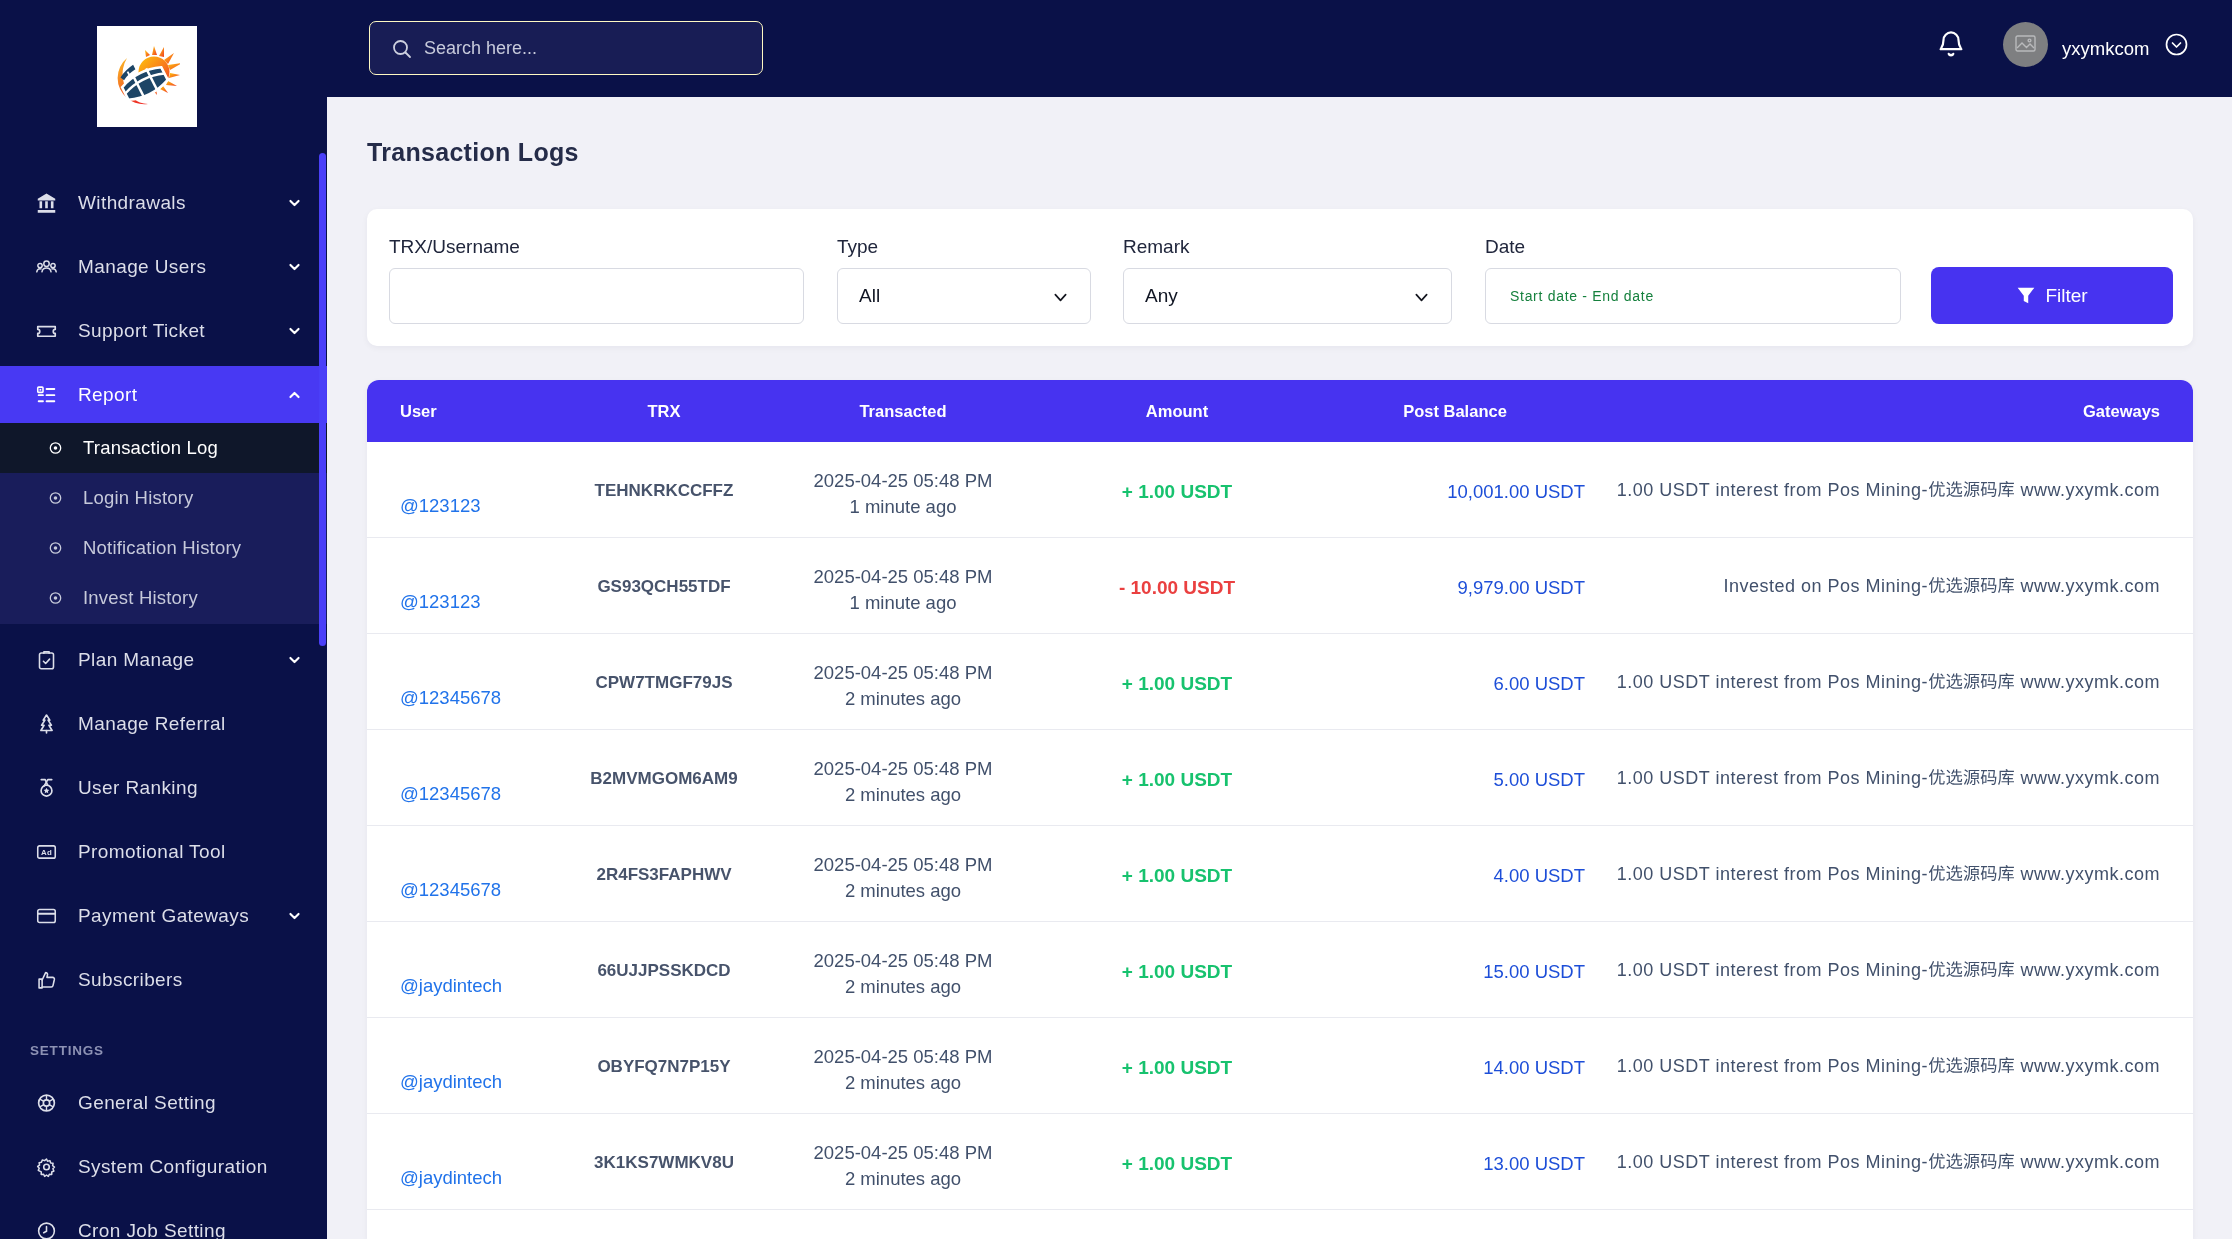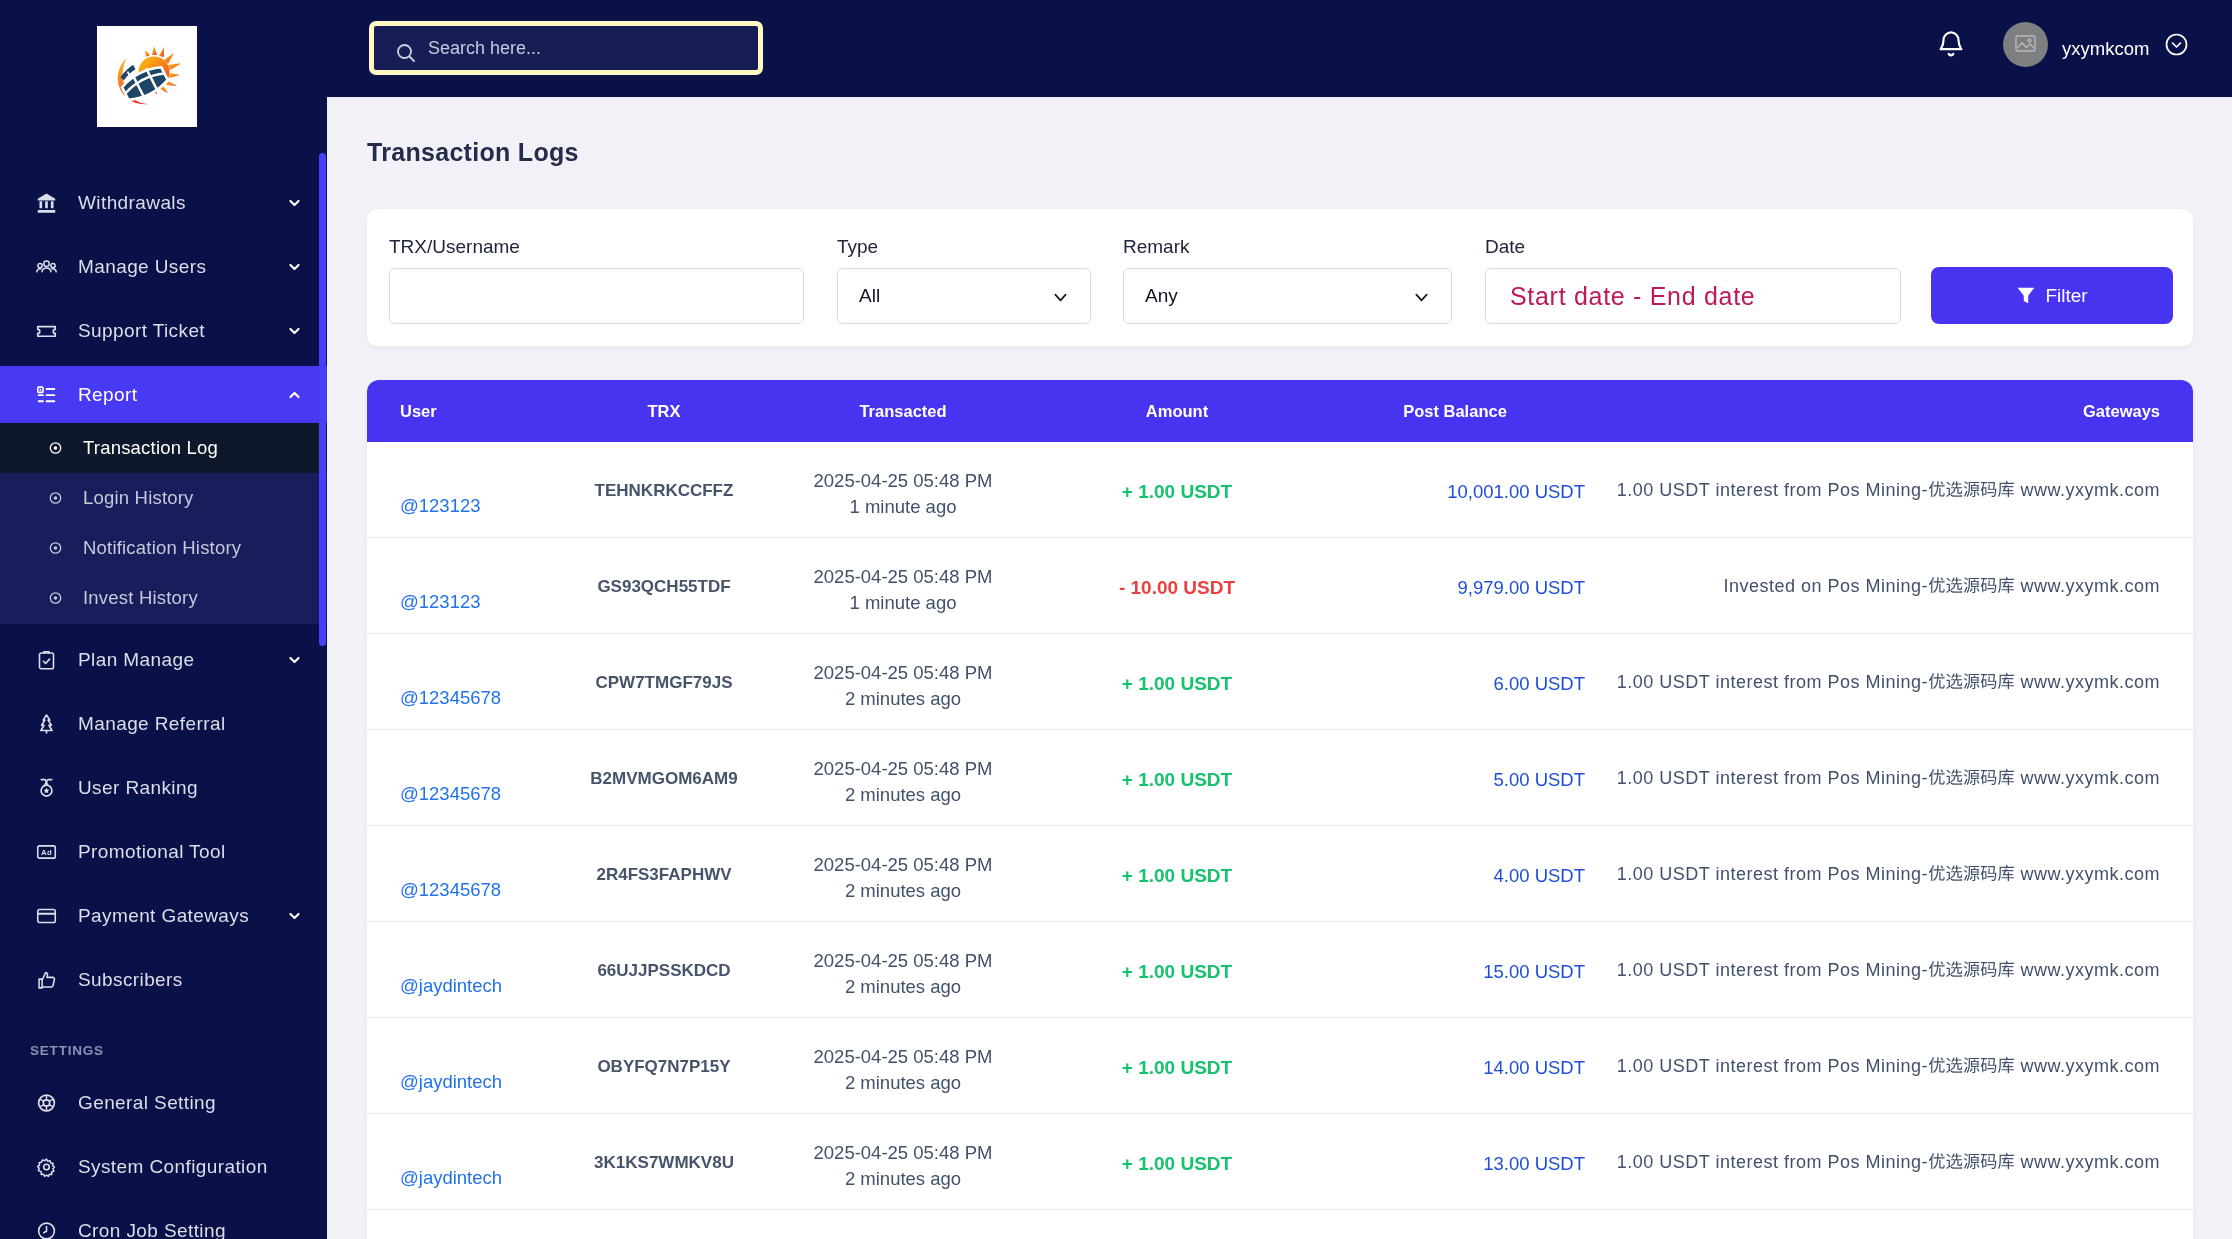--- a/index.html
+++ b/index.html
@@ -222,21 +222,21 @@
   <div class="mi" style="top:1199px">
     <svg class="ico" viewBox="0 0 24 24" fill="none" stroke="#dcdee9" stroke-width="1.8" stroke-linecap="round">
         <circle cx="12" cy="12" r="9"></circle>
         <path d="M12 7v5.2L8.8 14"></path>
       </svg>
     <span class="txt">Cron Job Setting</span>
   </div>
   <div class="abs" style="left:319px;top:153px;width:7px;height:493px;background:#4a3ff8;border-radius:4px"></div>
 </div>
 <div id="topbar">
-  <div class="abs" style="left:42px;top:21px;width:394px;height:54px;background:#181d55;border:5px solid #fef9c3;border-radius:7px">
+  <div class="abs" style="left:42px;top:21px;width:394px;height:54px;background:#181d55;border:1px solid #fef9c3;border-radius:7px">
     <svg class="abs" style="left:21px;top:16px" width="22" height="22" viewBox="0 0 22 22" fill="none" stroke="#cdd0df" stroke-width="1.8" stroke-linecap="round">
         <circle cx="9.5" cy="9.5" r="6.5"></circle>
         <path d="M14.5 14.5 19 19"></path>
       </svg>
     <span class="abs" style="left:54px;top:50%;transform:translateY(-50%);color:#c7cadb;font-size:18px">Search here...</span>
   </div>
   <svg class="abs" style="left:1610px;top:29px" width="28" height="30" viewBox="0 0 24 26" fill="none" stroke="#fff" stroke-width="1.9" stroke-linecap="round" stroke-linejoin="round">
       <path d="M12 3a6.5 6.5 0 0 0-6.5 6.5c0 5-1.8 6.8-2.5 8h18c-.7-1.2-2.5-3-2.5-8A6.5 6.5 0 0 0 12 3z"></path>
       <path d="M10 21.5a2.1 2.1 0 0 0 4 0" fill="#fff"></path>
     </svg>
@@ -267,21 +267,21 @@
           <path d="M2.5 5 8 11 13.5 5"></path>
         </svg>
     </div>
     <div class="inp" style="left:756px;top:59px;width:329px">
       <span class="abs" style="left:21px;top:50%;transform:translateY(-50%);font-size:19px;color:#101523">Any</span>
       <svg class="abs" style="right:22px;top:21px" width="15" height="15" viewBox="0 0 16 16" fill="none" stroke="#14161f" stroke-width="1.8" stroke-linecap="round" stroke-linejoin="round">
           <path d="M2.5 5 8 11 13.5 5"></path>
         </svg>
     </div>
     <div class="inp" style="left:1118px;top:59px;width:416px">
-      <span class="abs" style="left:24px;top:50%;transform:translateY(-50%);font-size:25px;letter-spacing:.7px;color:#be185d">Start date - End date</span>
+      <span class="abs" style="left:24px;top:50%;transform:translateY(-50%);font-size:14px;letter-spacing:.7px;color:#15803d">Start date - End date</span>
     </div>
     <div class="abs" style="left:1564px;top:58px;width:242px;height:57px;background:#4733f0;border-radius:8px;color:#fff">
       <div class="abs" style="left:0;top:0;width:100%;height:100%;display:flex;align-items:center;justify-content:center;gap:9px">
         <svg width="20" height="20" viewBox="0 0 18 18" fill="#fff">
             <path d="M1.5 1.5h15L11 8.8v6.7l-4-2V8.8z"></path>
           </svg>
         <span style="font-size:19px;font-weight:500">Filter</span>
       </div>
     </div>
   </div>

